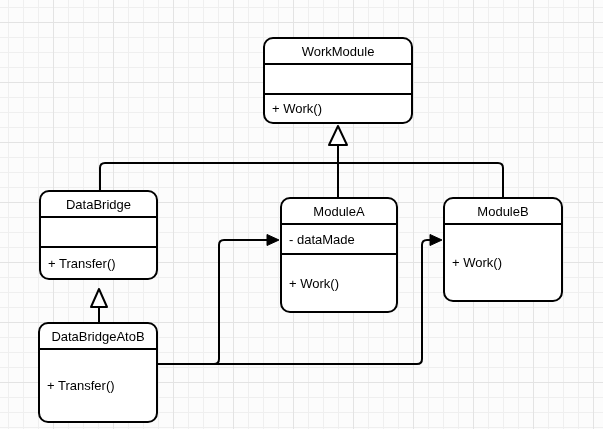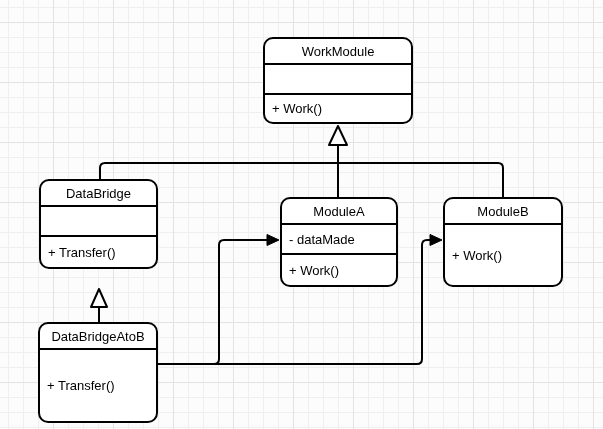--- a/index.html
+++ b/index.html
@@ -32,23 +32,23 @@
     box-sizing:border-box;height:30px;flex:0 0 30px;
     border-bottom:2px solid #000;
     display:flex;align-items:center;padding:0 7px;white-space:nowrap;
   }
   .uml-methods{
     box-sizing:border-box;flex:1 1 auto;
     display:flex;align-items:center;padding:2px 7px;white-space:nowrap;
   }
   
   #cls-workmodule    {left:263px;top:37px; width:150px;height:87px;}
-  #cls-databridge    {left:39px; top:179px;width:119px;height:90px;}
-  #cls-modulea       {left:280px;top:197px;width:118px;height:90px;}
-  #cls-moduleb       {left:443px;top:197px;width:120px;height:90px;}
+  #cls-databridge    {left:39px; top:190px;width:119px;height:90px;}
+  #cls-modulea       {left:280px;top:197px;width:118px;height:116px;}
+  #cls-moduleb       {left:443px;top:197px;width:120px;height:105px;}
   #cls-databridgeatob{left:38px; top:322px;width:120px;height:101px;}
 </style>
 </head>
 <body>
 
 <svg id="wires" viewBox="0 0 603 429" xmlns="http://www.w3.org/2000/svg">
   <g fill="none" stroke="#000" stroke-width="2" stroke-linejoin="round" stroke-linecap="butt">
 
     <path d="M100,197 L100,168 Q100,163 105,163 L498,163 Q503,163 503,168 L503,197"></path>
     <path d="M338,145 L338,197"></path>

